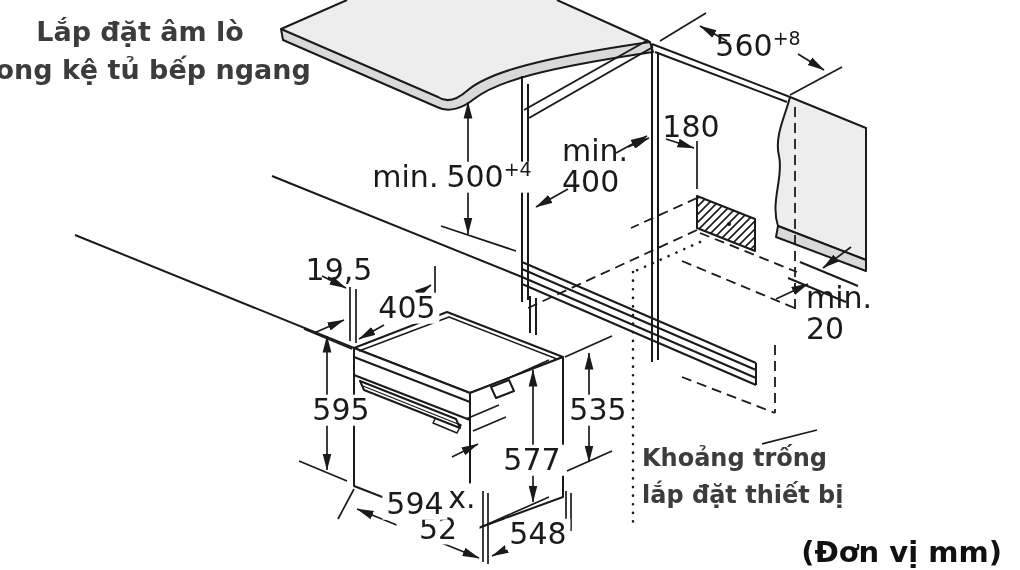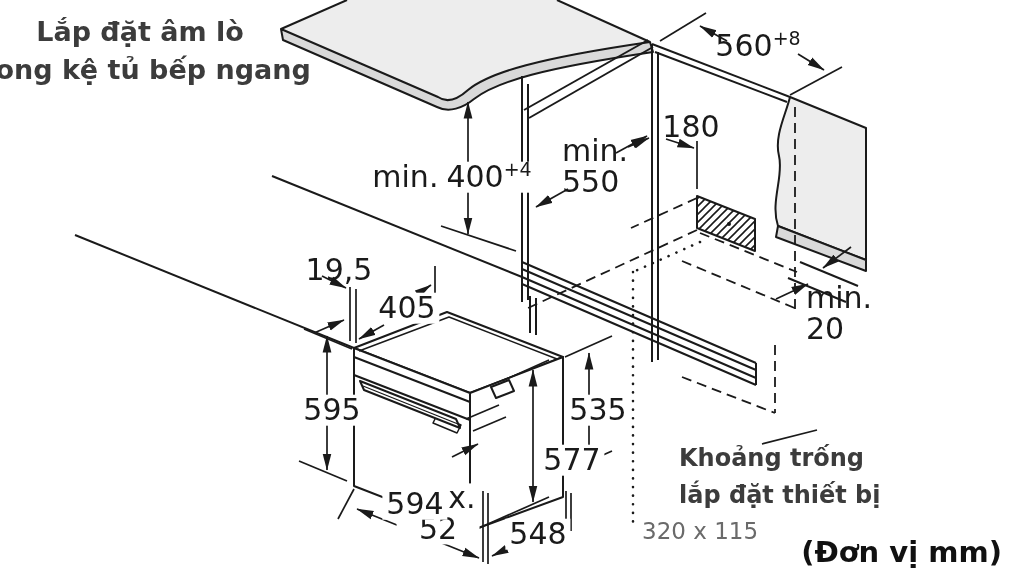--- a/index.html
+++ b/index.html
@@ -9,21 +9,21 @@
   .lbl{position:absolute;font-size:30px;line-height:1.02;white-space:nowrap;color:#1a1a1a;z-index:5;}
   .ctr{transform:translate(-50%,-50%);text-align:right;}
   .bg{background:#ffffff;padding:0 4px;}
   .lbl sup{font-size:19px;line-height:0;}
   .two{text-align:left;}
   .two .row{display:block;}
   .two.center-text{text-align:center;margin-top:46px;}
   .title-line{position:absolute;transform:translate(-50%,-50%);font-size:27px;font-weight:bold;
               color:#3c3c3c;white-space:nowrap;z-index:5;}
   .annot{position:absolute;left:642px;top:440px;z-index:5;}
-  .annot .a-line{font-weight:bold;font-size:24px;color:#3c3c3c;line-height:37px;white-space:nowrap;margin-left:37px;}
+  .annot .a-line{font-weight:bold;font-size:24px;color:#3c3c3c;line-height:37px;white-space:nowrap;}
   .annot .a-size{font-size:23px;color:#6a6a6a;line-height:34px;white-space:nowrap;}
   .unit-note{position:absolute;left:1002px;top:552px;transform:translate(-100%,-50%);
              font-size:29px;font-weight:bold;color:#111;white-space:nowrap;z-index:5;}
   .pfx{margin-right:8px;}
 </style>
 </head>
 <body>
 
 <div class="stage">
 
@@ -166,55 +166,54 @@
   </svg>
 
   <div class="title-line" style="left:140px;top:31px;">Lắp đặt âm lò</div>
   <div class="title-line" style="left:140px;top:69px;">trong kệ tủ bếp ngang</div>
 
   <div class="lbl ctr" style="left:758px;top:46px;">
     <span>560</span><sup>+8</sup>
   </div>
 
   <div class="lbl ctr bg" style="left:452px;top:177px;">
-    <span class="pfx">min.</span><span>400</span><sup>+4</sup>
+    <span class="pfx">min.</span><span>500</span><sup>+4</sup>
   </div>
 
   <div class="lbl two" style="left:562px;top:136px;">
     <span class="row">min.</span>
-    <span class="row">550</span>
+    <span class="row">400</span>
   </div>
 
   <div class="lbl ctr" style="left:691px;top:127px;">180</div>
 
   <div class="lbl two" style="left:806px;top:283px;">
     <span class="row">min.</span>
     <span class="row">20</span>
   </div>
 
   <div class="lbl ctr" style="left:339px;top:270px;">19,5</div>
 
   <div class="lbl ctr bg" style="left:407px;top:308px;">405</div>
 
-  <div class="lbl ctr bg" style="left:332px;top:410px;">595</div>
+  <div class="lbl ctr bg" style="left:341px;top:410px;">595</div>
 
   <div class="lbl ctr bg two center-text" style="left:438px;top:468px;">
     <span class="row">max.</span>
     <span class="row">52</span>
   </div>
 
-  <div class="lbl ctr bg" style="left:532px;top:460px;margin-left:40px;">577</div>
+  <div class="lbl ctr bg" style="left:532px;top:460px;">577</div>
 
   <div class="lbl ctr bg" style="left:598px;top:410px;">535</div>
 
   <div class="lbl ctr bg" style="left:415px;top:504px;">594</div>
 
   <div class="lbl ctr bg" style="left:538px;top:534px;">548</div>
 
   <div class="annot">
     <div class="a-line">Khoảng trống</div>
     <div class="a-line">lắp đặt thiết bị</div>
-    <div class="a-size">320 x 115</div>
   </div>
 
   <div class="unit-note">(Đơn vị mm)</div>
 
 </div>
 
 </body></html>

